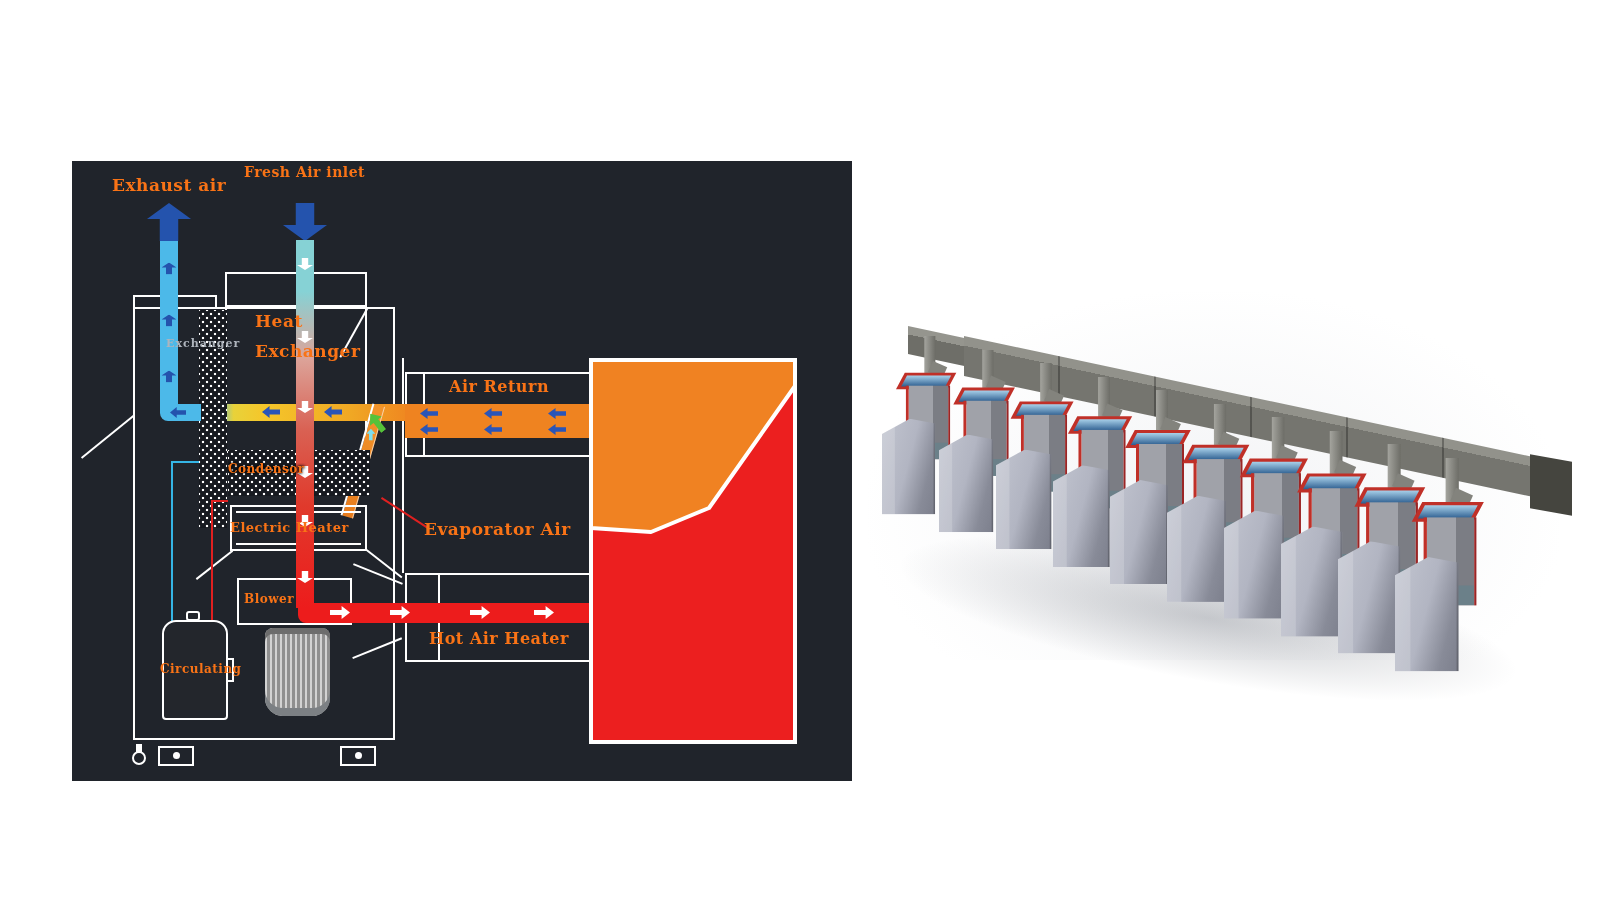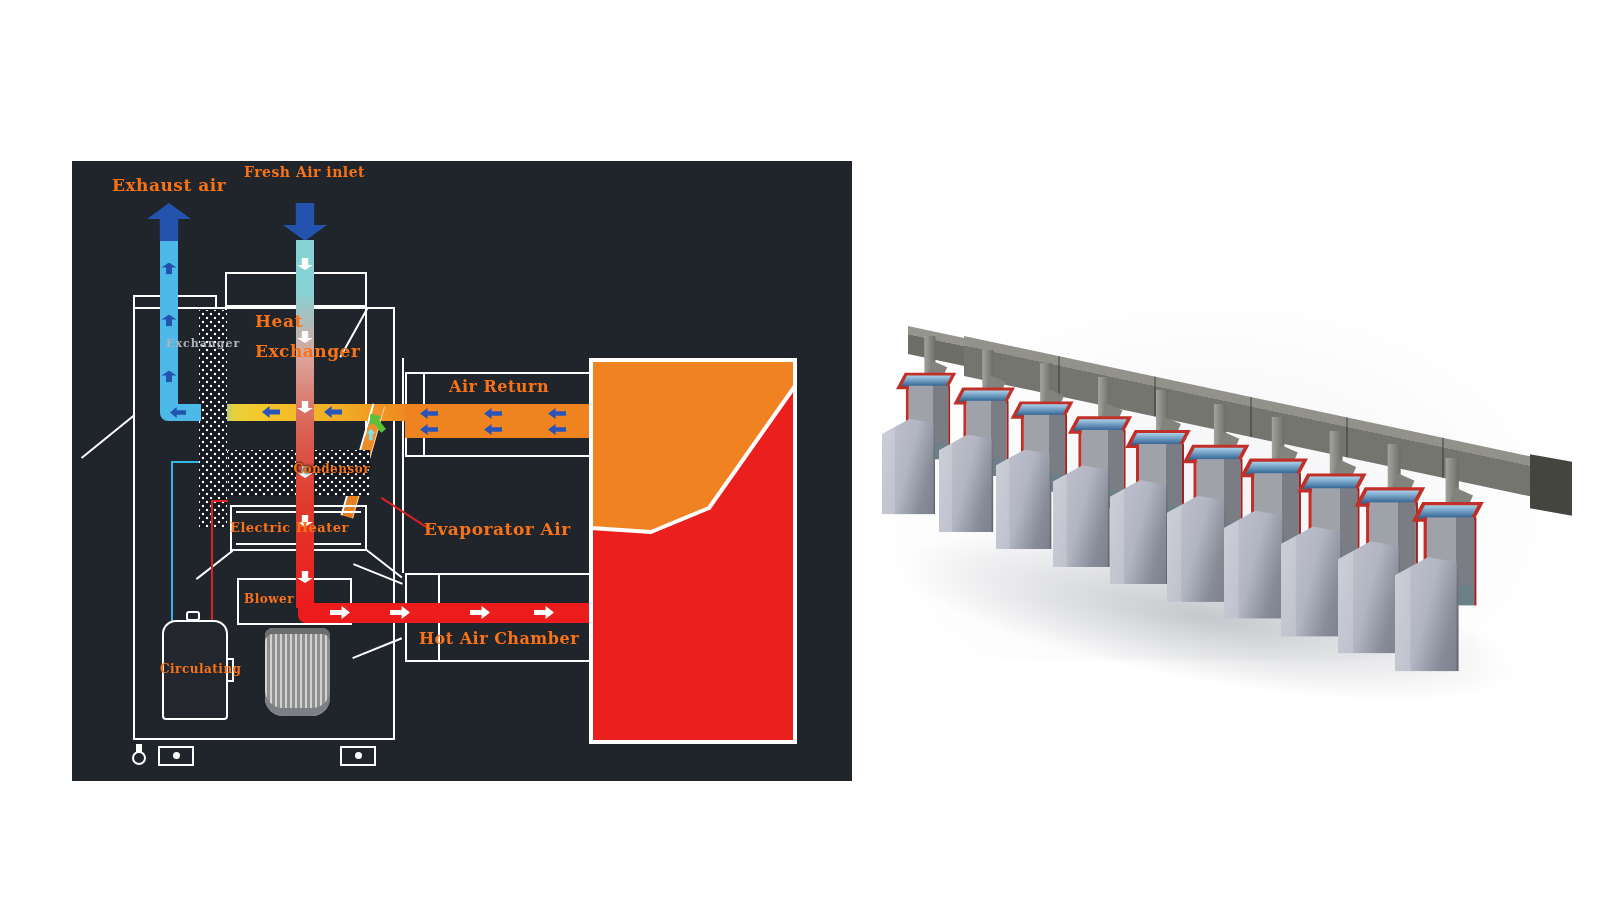--- a/index.html
+++ b/index.html
@@ -151,27 +151,27 @@
       <path d="M2,2 L206,2 L206,28 L120,150 L62,174 L2,170 Z" fill="var(--chamber-orange)" stroke="#ffffff" stroke-width="4" stroke-linejoin="round"></path>
     </svg>
 
     <div style="left:310px;top:336px;width:56px;height:2px;background:var(--leader-red);transform:rotate(33deg);transform-origin:left top;"></div>
 
     <div class="lbl" style="left:40px;top:16px;font-size:17px;">Exhaust air</div>
     <div class="lbl" style="left:172px;top:4px;font-size:14px;">Fresh Air inlet</div>
     <div class="lbl" style="left:183px;top:152px;font-size:17px;">Heat</div>
     <div class="lbl" style="left:183px;top:182px;font-size:17px;">Exchanger</div>
     <div class="lbl" style="left:94px;top:177px;font-size:11px;color:#aeb4bc;letter-spacing:1px;">Exchanger</div>
-    <div class="lbl" style="left:156px;top:302px;width:142px;text-align:right;font-size:12px;text-shadow:0 0 3px #000,0 0 3px #000;">Condensor</div>
+    <div class="lbl" style="left:156px;top:302px;width:142px;text-align:left;font-size:12px;text-shadow:0 0 3px #000,0 0 3px #000;">Condensor</div>
     <div class="lbl" style="left:158px;top:360px;width:115px;text-align:center;font-size:13px;">Electric Heater</div>
     <div class="lbl" style="left:172px;top:432px;font-size:12px;">Blower</div>
     <div class="lbl" style="left:88px;top:502px;width:70px;text-align:center;font-size:12px;">Circulating</div>
     <div class="lbl" style="left:333px;top:218px;width:188px;text-align:center;font-size:16px;">Air Return</div>
     <div class="lbl" style="left:352px;top:360px;font-size:17px;">Evaporator Air</div>
-    <div class="lbl" style="left:333px;top:470px;width:188px;text-align:center;font-size:16px;">Hot Air Chamber</div>
+    <div class="lbl" style="left:333px;top:470px;width:188px;text-align:center;font-size:16px;">Hot Air Heater</div>
   </div>
 
   <div class="render3d">
     <div class="floor-shadow"></div>
     <div class="duct-step"></div>
     <div class="duct-main"></div>
     <div class="duct-end"></div>
     <div style="left:0;top:0;width:692px;height:368px;">
         <div class="unit" style="left: 14px; top: 44px; z-index: 10; transform: scale(0.92);">
           <div class="hanger"></div>

